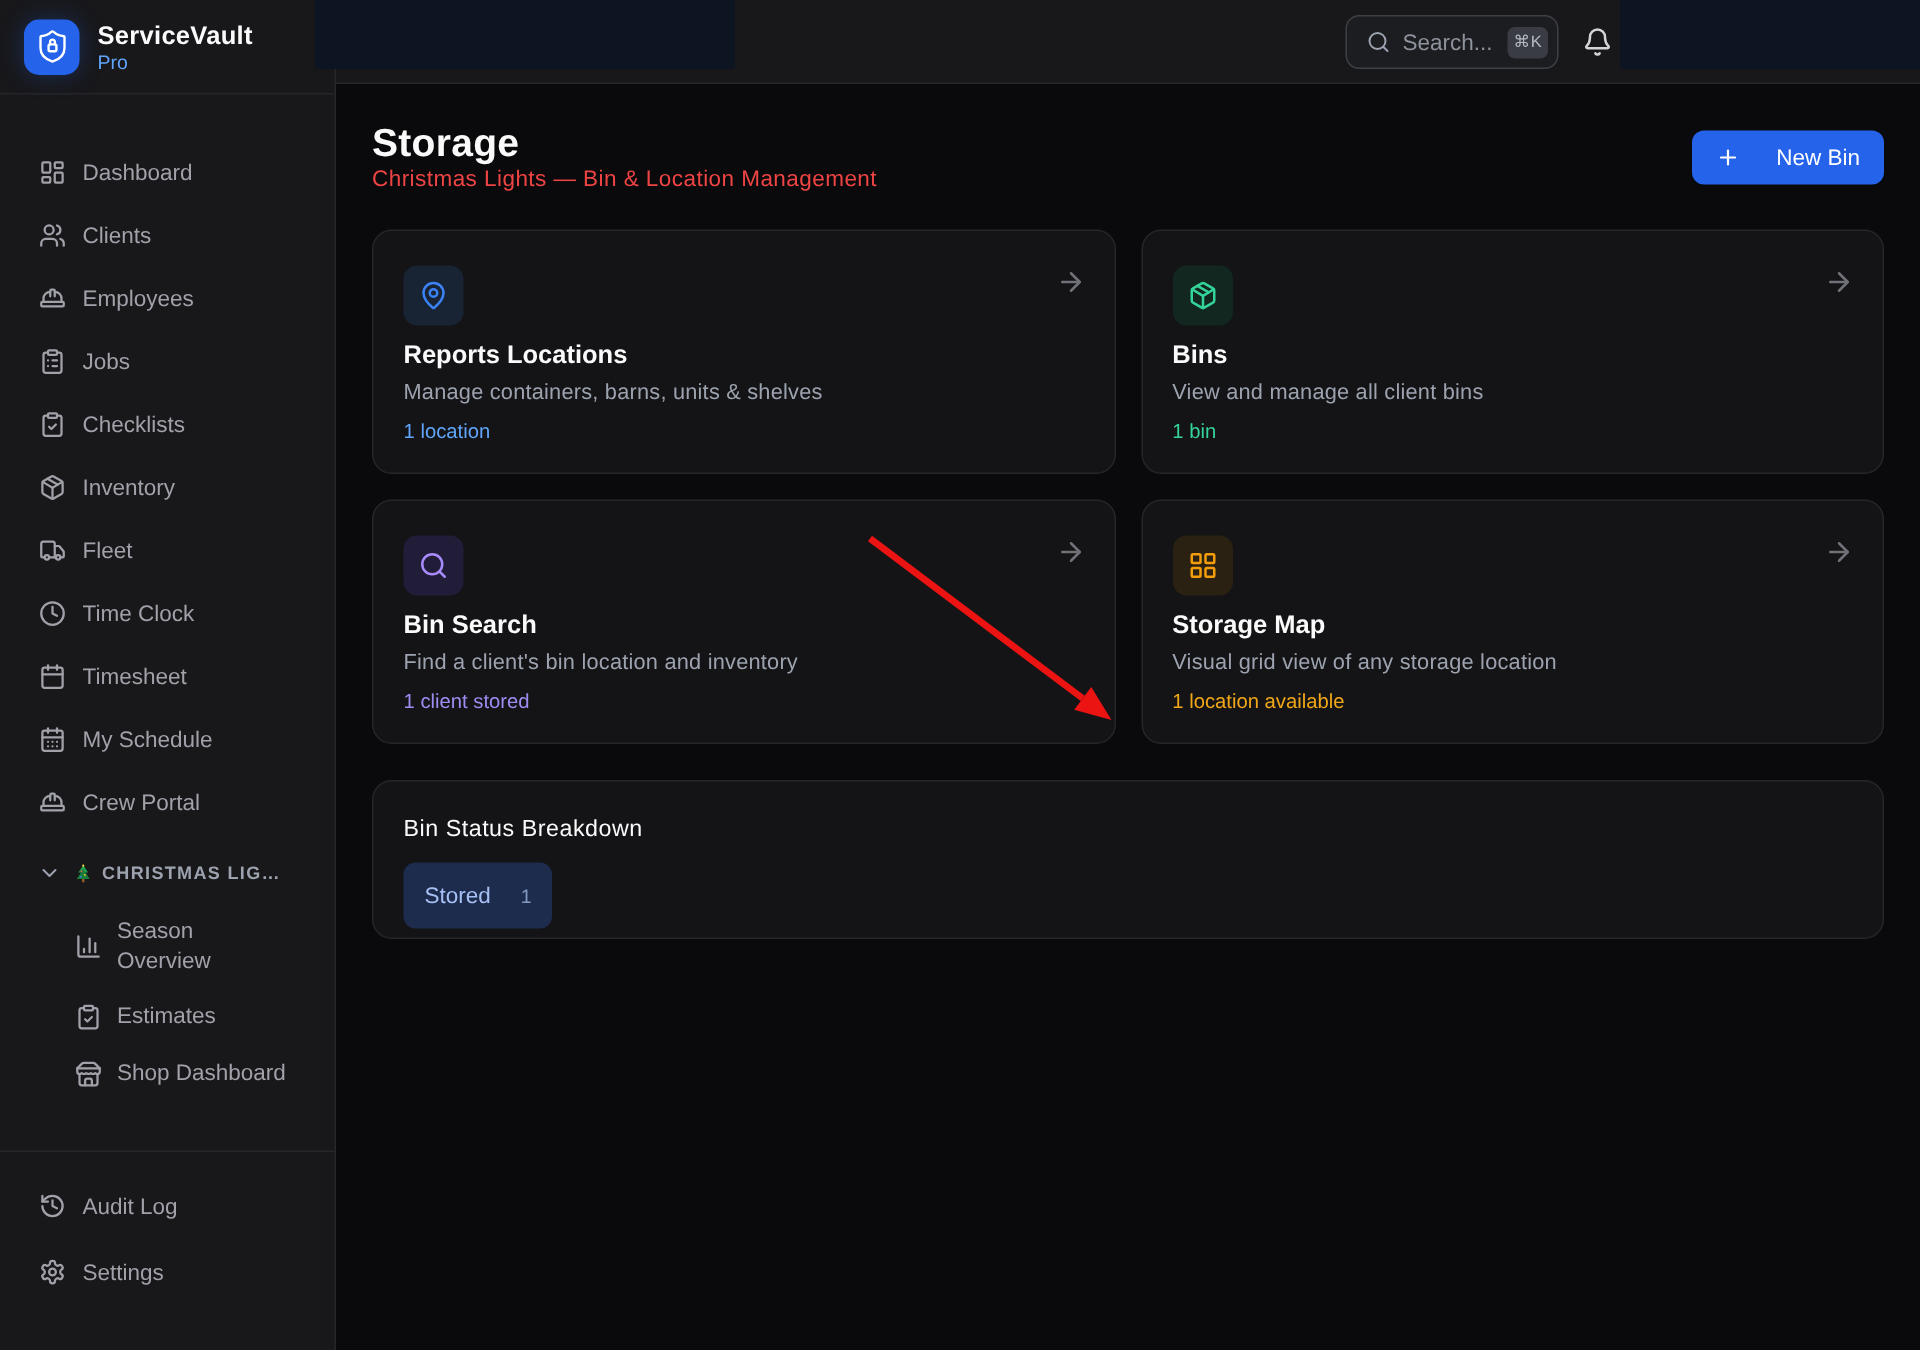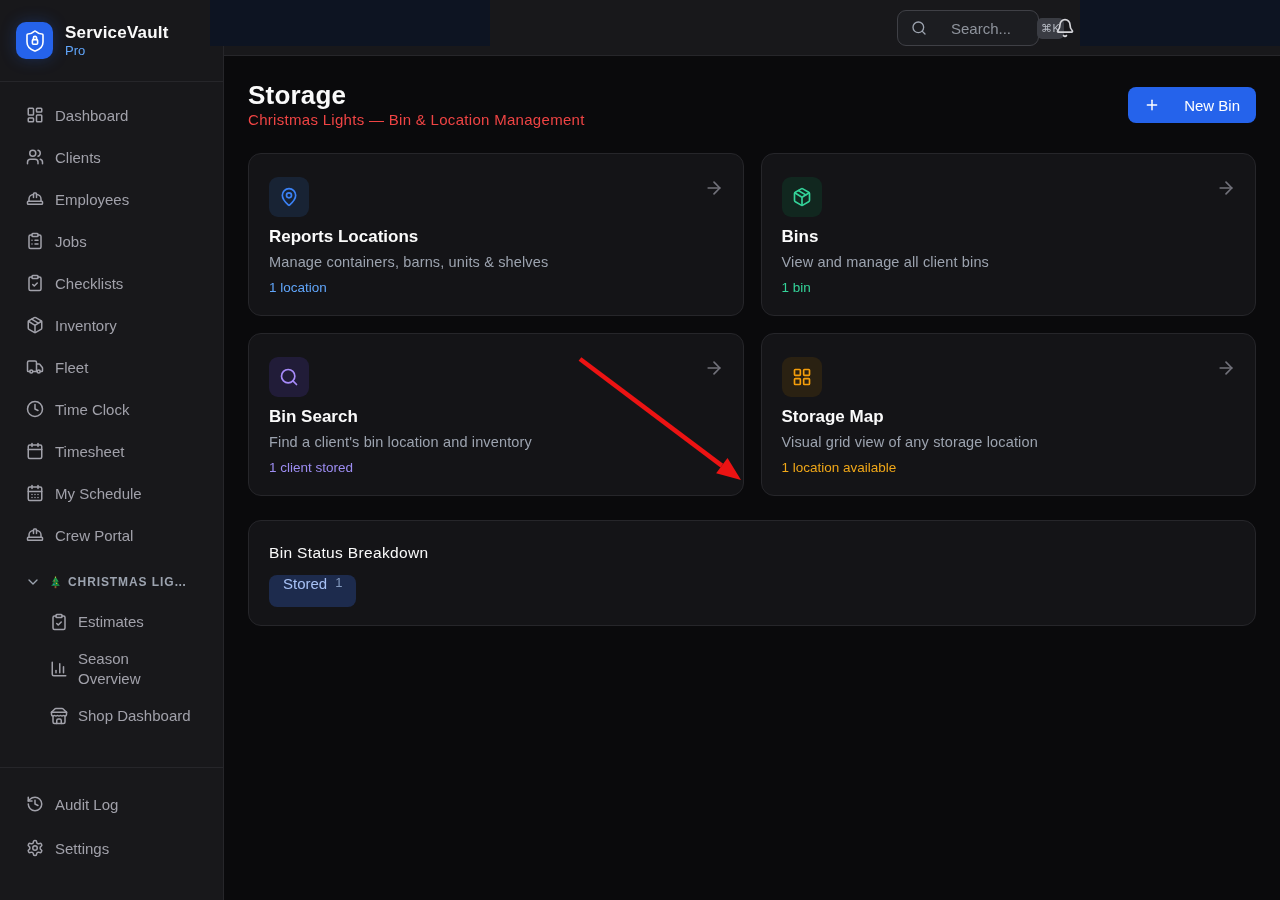--- a/index.html
+++ b/index.html
@@ -11,21 +11,21 @@
     position:relative;
   }
   svg.ic { display:block; flex:none; }
 
   
   .sidebar {
     position:fixed; left:0; top:0; bottom:0; width:224px;
     background:#18181b; border-right:1px solid #26262a; z-index:5;
   }
   .brand {
-    height:82px; display:flex; align-items:center; gap:12px;
+    height:63px; display:flex; align-items:center; gap:12px;
     padding:0 16px; border-bottom:1px solid #26262a;
   }
   .brand-logo {
     width:37px; height:37px; border-radius:10px; background:#2563eb;
     display:flex; align-items:center; justify-content:center; color:#fff;
     box-shadow:0 0 16px rgba(37,99,235,.28);
   }
   .brand-name { font-size:17px; line-height:20px; font-weight:bold; color:#fafafa; letter-spacing:.2px; }
   .brand-plan { font-size:13px; line-height:14px; color:#60a5fa; margin-top:1px; }
 
@@ -56,21 +56,21 @@
   .topbar {
     position:fixed; left:224px; right:0; top:0; height:56px;
     background:#18181b; border-bottom:1px solid #26262a; z-index:6;
   }
   .navy-block { position:fixed; top:0; height:46px; background:#0d1422; z-index:7; }
   .navy-left { left:210px; width:280px; }
   .navy-right { left:1080px; width:200px; }
   .searchbox {
     position:fixed; left:897px; top:10px; width:142px; height:36px;
     border:1px solid #3f4046; border-radius:9px; background:#1c1d21;
-    display:flex; align-items:center; padding:0 7px 0 13px; gap:24px; z-index:8;
+    display:flex; align-items:center; padding:0 7px 0 13px; gap:8px; z-index:8;
   }
   .searchbox svg { color:#9ca3af; }
   .searchbox input {
     background:transparent; border:none; outline:none; width:62px;
     font-size:15px; color:#d4d4d8; font-family:inherit;
   }
   .searchbox input::placeholder { color:#8e939c; }
   .kbd {
     background:#3a3c43; color:#b6bac2; border-radius:5px; font-size:11px;
     padding:5px 4px; line-height:1; font-family:"Liberation Sans","DejaVu Sans",sans-serif;
@@ -106,22 +106,22 @@
   .card-desc { font-size:14.5px; line-height:18px; letter-spacing:.15px; color:#9ca3af; margin-top:5px; }
   .card-stat { font-size:13.5px; line-height:16px; margin-top:9px; }
 
   .breakdown {
     margin-top:24px; height:106px; background:#141417;
     border:1px solid #26262a; border-radius:13px; padding:20px 20px;
   }
   .breakdown-title { font-size:15.5px; line-height:18px; letter-spacing:.35px; font-weight:normal; color:#fafafa; margin-top:3px; }
   .badges { margin-top:13px; display:flex; gap:8px; }
   .badge {
-    height:32px; border-radius:8px; background:#1d2b4d;
-    display:flex; align-items:flex-start; padding:0 14px; gap:8px;
+    height:44px; border-radius:8px; background:#1d2b4d;
+    display:flex; align-items:center; padding:0 14px; gap:20px;
   }
   .badge .b-label { font-size:15px; color:#a7c1f5; }
   .badge .b-count { font-size:13px; color:#8298bd; }
 
   
   #annotation-layer { position:fixed; left:0; top:0; width:1280px; height:900px; pointer-events:none; z-index:50; }
 </style>
 </head>
 <body>
 
@@ -380,32 +380,32 @@
         <span class="icw">
           <svg class="ic" width="13" height="13" fill="none" stroke="currentColor" stroke-width="2" stroke-linecap="round" stroke-linejoin="round">
             <use href="#i-christmas-tree" width="13" height="13"></use>
           </svg>
         </span>
         <span class="lbl">CHRISTMAS LIG…</span>
       </div>
       <div class="nav-sub-item">
         <span class="icw">
           <svg class="ic" width="18" height="18" fill="none" stroke="currentColor" stroke-width="2" stroke-linecap="round" stroke-linejoin="round">
+            <use href="#i-chart-column" width="18" height="18"></use>
+          </svg>
+        </span>
+        <span class="lbl">Season Overview</span>
+      </div>
+      <div class="nav-sub-item">
+        <span class="icw">
+          <svg class="ic" width="18" height="18" fill="none" stroke="currentColor" stroke-width="2" stroke-linecap="round" stroke-linejoin="round">
             <use href="#i-clipboard-check" width="18" height="18"></use>
           </svg>
         </span>
         <span class="lbl">Estimates</span>
-      </div>
-      <div class="nav-sub-item">
-        <span class="icw">
-          <svg class="ic" width="18" height="18" fill="none" stroke="currentColor" stroke-width="2" stroke-linecap="round" stroke-linejoin="round">
-            <use href="#i-chart-column" width="18" height="18"></use>
-          </svg>
-        </span>
-        <span class="lbl">Season Overview</span>
       </div>
       <div class="nav-sub-item">
         <span class="icw">
           <svg class="ic" width="18" height="18" fill="none" stroke="currentColor" stroke-width="2" stroke-linecap="round" stroke-linejoin="round">
             <use href="#i-store" width="18" height="18"></use>
           </svg>
         </span>
         <span class="lbl">Shop Dashboard</span>
       </div>
     </div>

